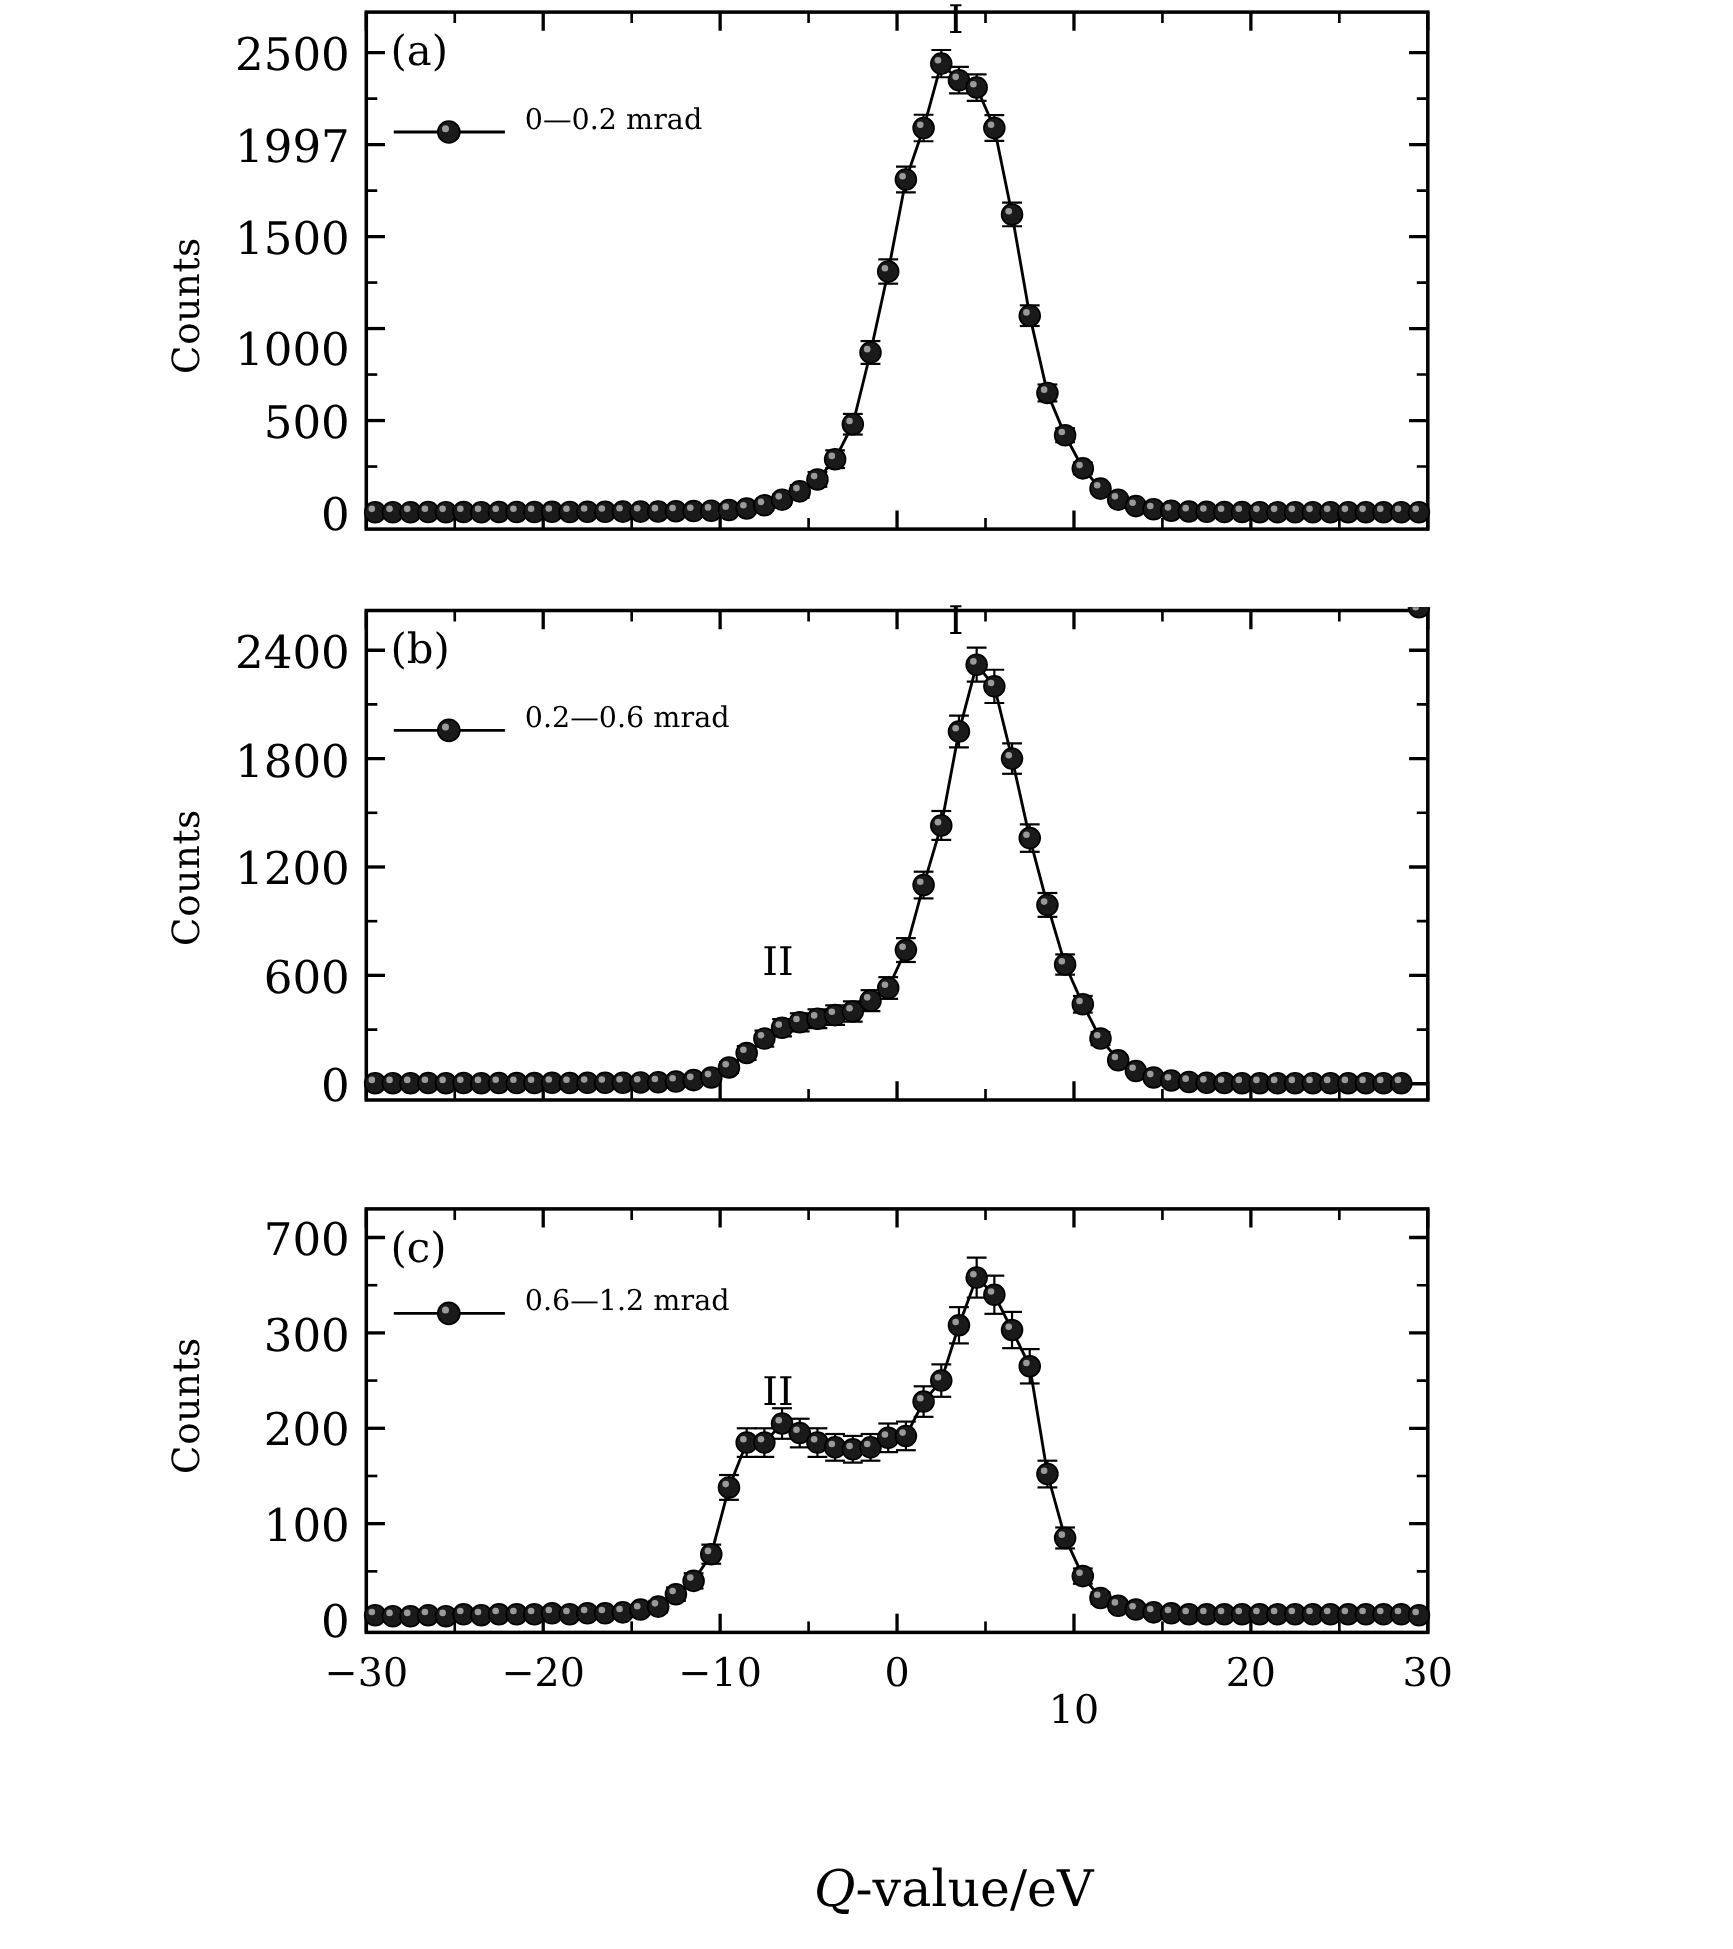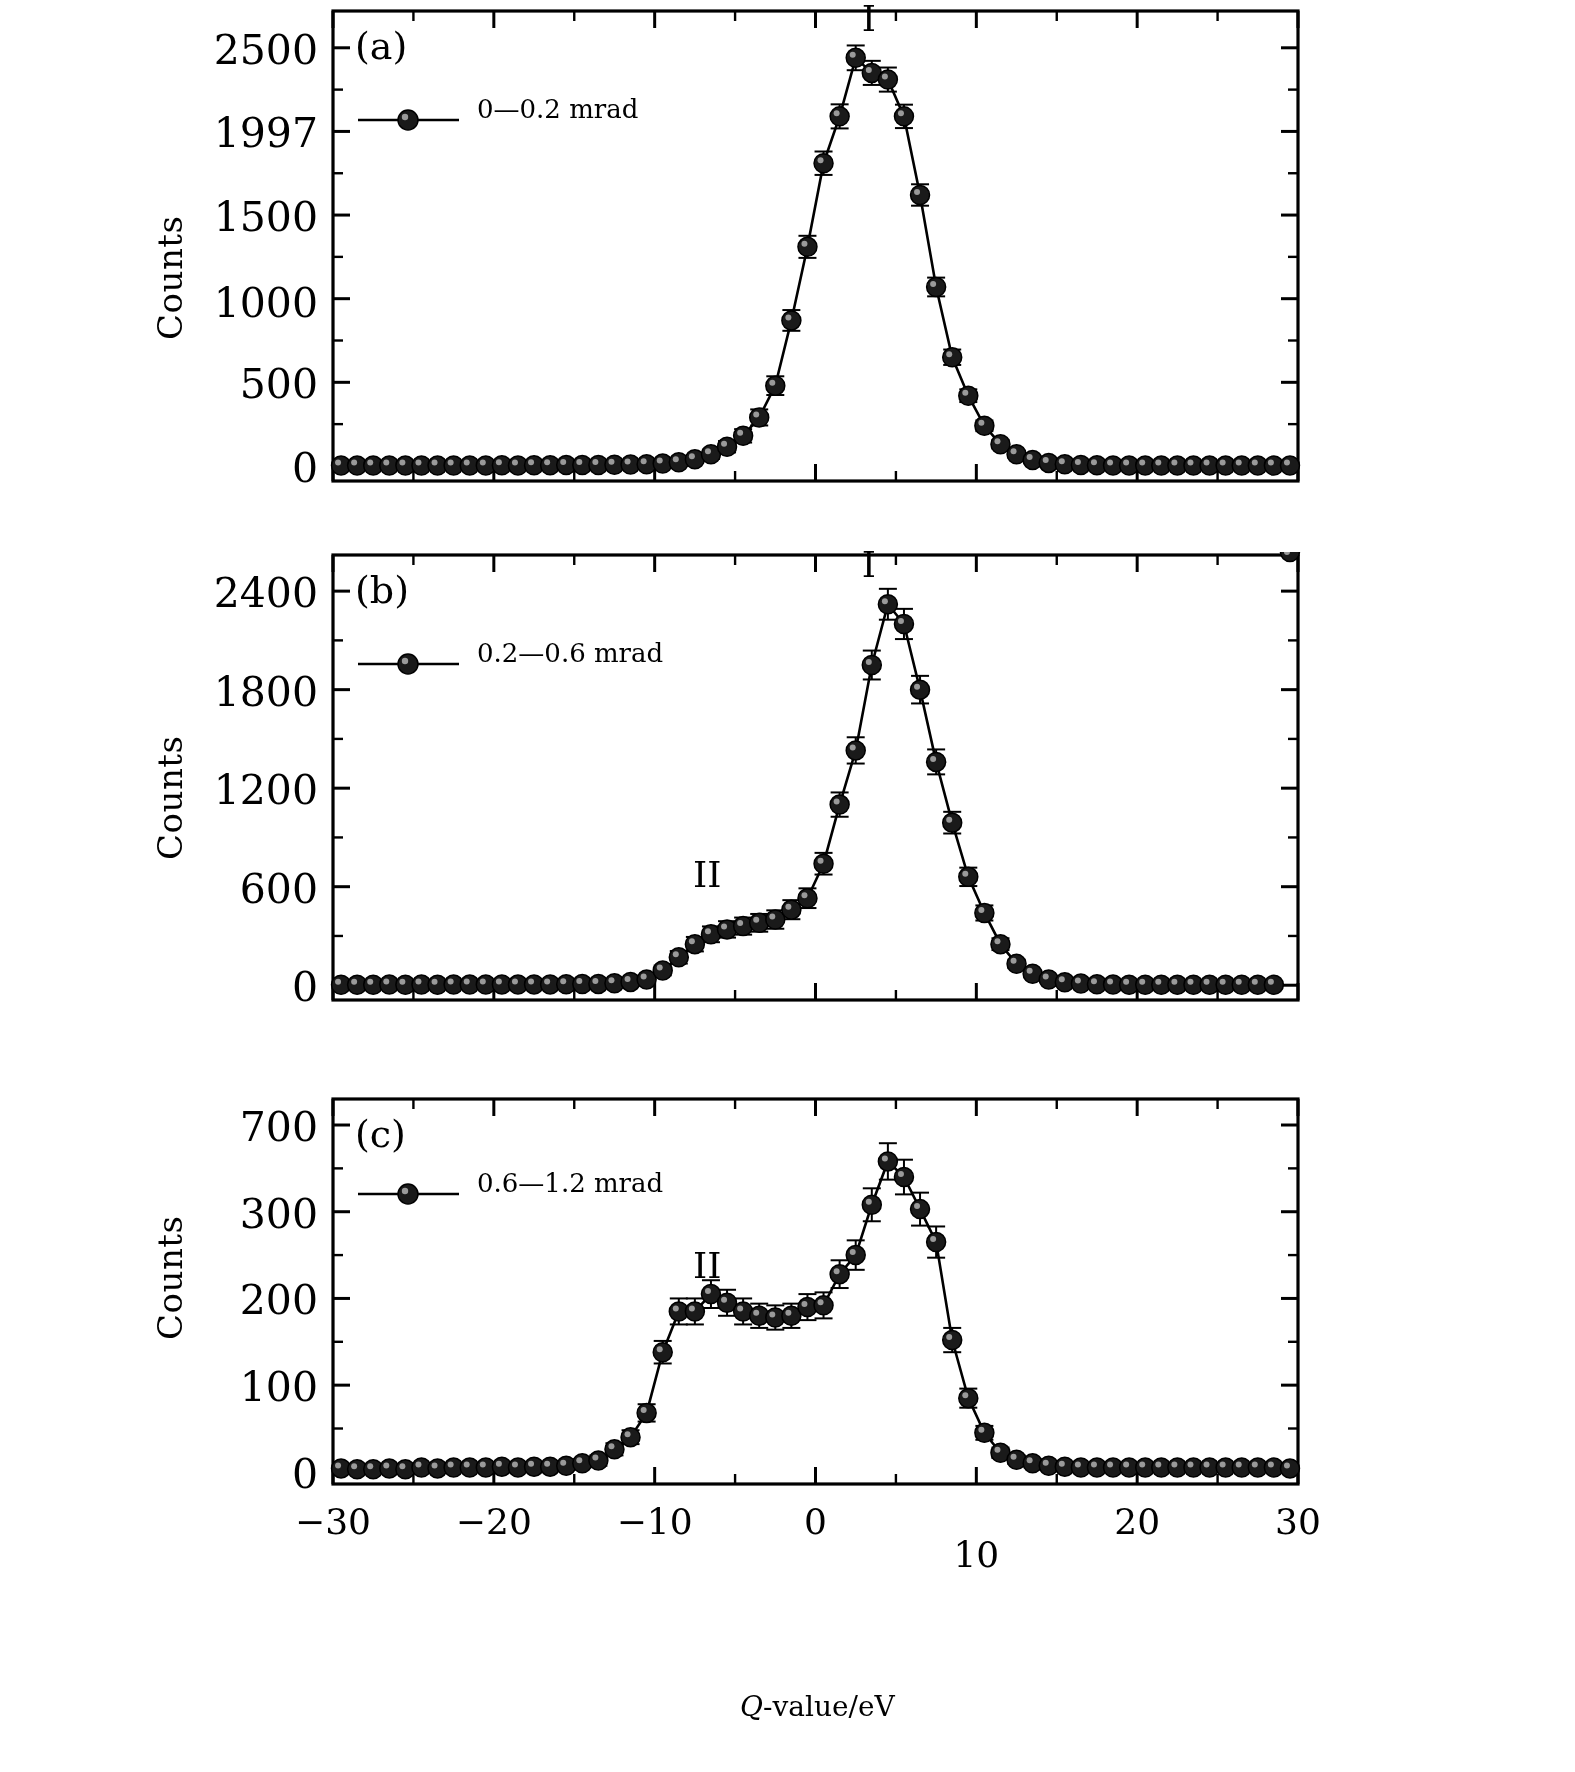--- a/index.html
+++ b/index.html
@@ -9,21 +9,21 @@
   .axis-label-y{
     position:absolute;
     font-size:34px;
     transform:rotate(-90deg);
     transform-origin:left top;
     white-space:nowrap;
     letter-spacing:0.5px;
   }
   .axis-label-x{
     position:absolute;
-    font-size:28px;
+    font-size:46px;
     white-space:nowrap;
   }
   .panel-tag{
     position:absolute;
     font-size:38px;
   }
   .peak-tag{
     position:absolute;
     font-size:36px;
   }
@@ -1122,21 +1122,21 @@
           <circle cx="943.875" cy="371.52477477477476" r="9.5" fill="#1a1a1a" stroke="#000" stroke-width="1.5"></circle>
           <circle cx="940.875" cy="368.52477477477476" r="3" fill="#9a9a9a"></circle>
           <circle cx="959.9583333333334" cy="372.3918918918919" r="9.5" fill="#1a1a1a" stroke="#000" stroke-width="1.5"></circle>
           <circle cx="956.9583333333334" cy="369.3918918918919" r="3" fill="#9a9a9a"></circle>
         </g>
       </svg>
     </div>
 
 <div class="tick-label" style="width: 150px; left: 168px; top: 443.947px;">0</div>
     <div class="tick-label" style="width: 150px; left: 168px; top: 360.317px;">500</div>
-    <div class="tick-label" style="width: 150px; left: 168px; top: 279px;">1000</div>
+    <div class="tick-label" style="width: 150px; left: 168px; top: 294px;">1000</div>
     <div class="tick-label" style="width: 150px; left: 168px; top: 193.057px;">1500</div>
     <div class="tick-label" style="width: 150px; left: 168px; top: 109.427px;">1997</div>
     <div class="tick-label" style="width: 150px; left: 168px; top: 25.7972px;">2500</div>
     <div class="peak-tag" style="left: 861.833px; top: -1.61922px;">I</div>
     <div class="panel-tag" style="left: 355px; top: 24px;">(a)</div>
     <svg width="110" height="40" style="position: absolute; left: 355px; top: 100px;">
       <line x1="3" y1="20" x2="104" y2="20" stroke="#000" stroke-width="2.6"></line>
       <circle cx="53" cy="20" r="10" fill="#1a1a1a" stroke="#000" stroke-width="1.5"></circle>
       <circle cx="50" cy="17" r="3.2" fill="#9a9a9a"></circle>
     </svg>

